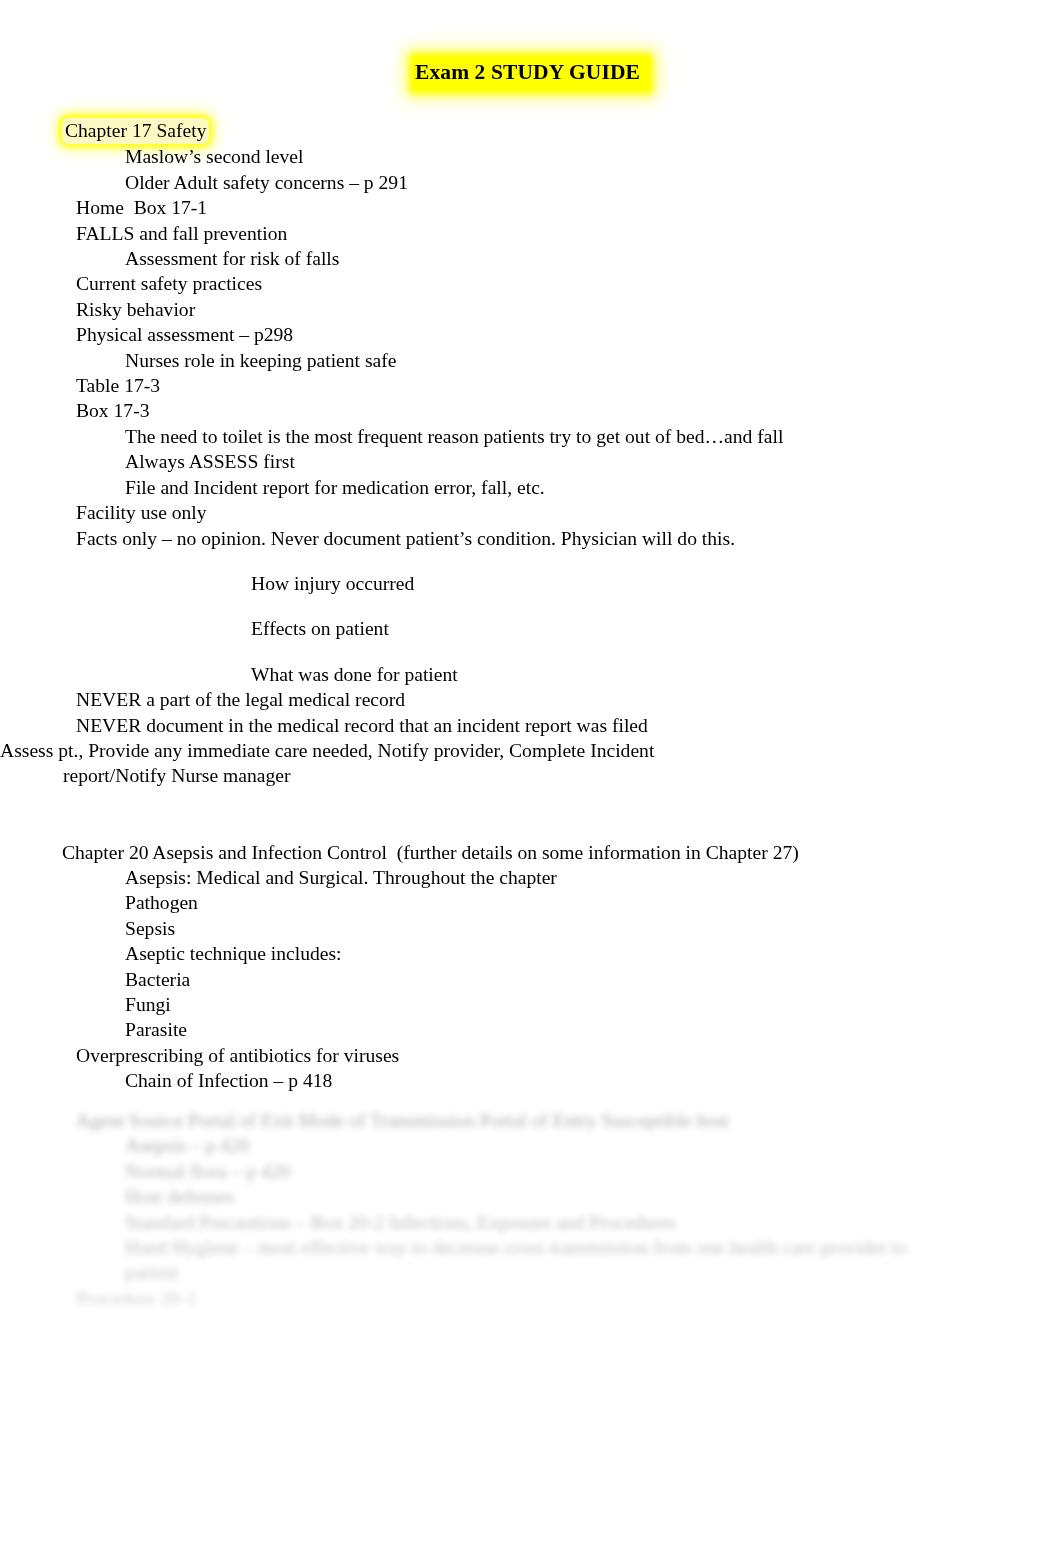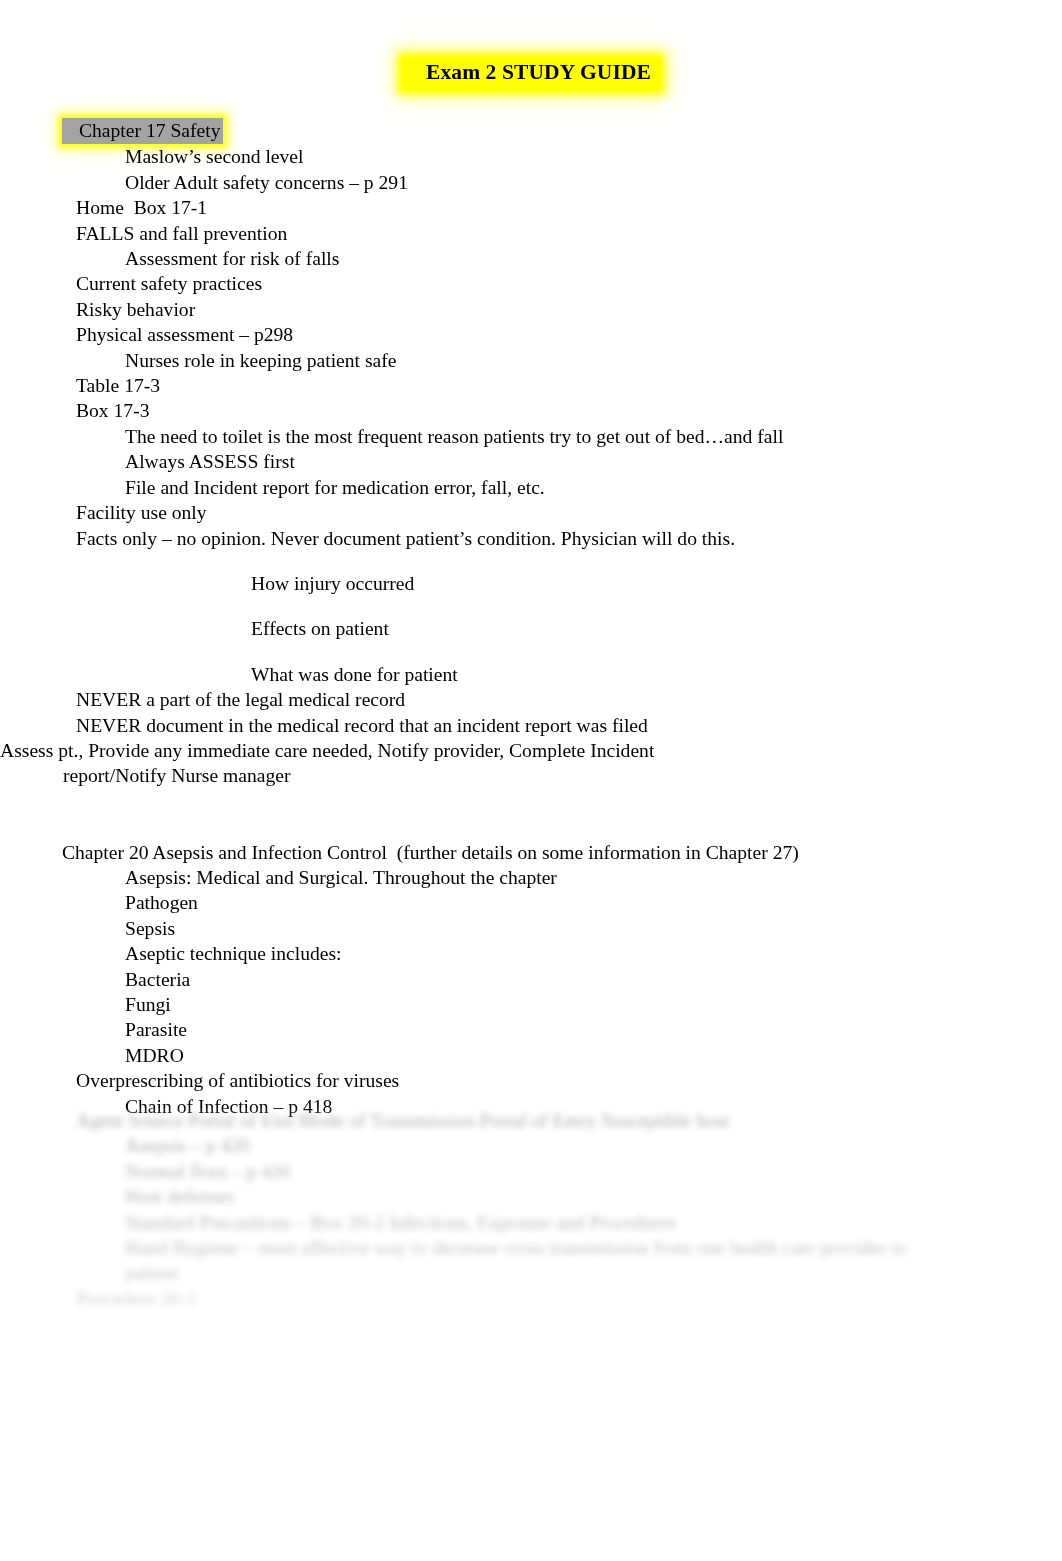--- a/index.html
+++ b/index.html
@@ -28,21 +28,21 @@
     left: 0;
     width: 1062px;
     text-align: center;
   }
   .doc-title {
     display: inline-block;
     font-size: 21.5px;
     font-weight: bold;
     line-height: 1.28;
     letter-spacing: 0.1px;
-    padding: 2px 9px 3px 24px;
+    padding: 2px 9px 3px 2px;
     color: #000;
     background: #ffff00;
     box-shadow:
       0 0 5px 4px rgba(255,255,0,0.85),
       0 0 11px 8px rgba(255,255,0,0.45),
       0 0 20px 12px rgba(255,255,0,0.18);
     border-radius: 2px;
   }
 
   
@@ -71,26 +71,27 @@
     text-indent: 0;
   }
   .wrap2 .cont {
     display: block;
     padding-left: 63px;
   }
 
   
   .hl {
     display: inline-block;
-    background: #a3a3a3;
-    padding: 0 3px 1px 17px;
+    background: #fef9c3;
+    padding: 0 3px 1px 3px;
     box-shadow:
       0 0 4px 3px rgba(255,255,0,0.8),
       0 0 9px 6px rgba(255,255,0,0.4),
       0 0 16px 9px rgba(255,255,0,0.15);
+    border-radius: 7px;
   }
 
   .spacer { height: 25.4px; }
 
   
   .obscured {
     position: absolute;
     left: 0;
     top: 1108px;
     width: 1062px;
@@ -164,21 +165,20 @@
 
     <div class="line lv0">Chapter 20 Asepsis and Infection Control  (further details on some information in Chapter 27)</div>
 
     <div class="line lv1">Asepsis: Medical and Surgical. Throughout the chapter</div>
     <div class="line lv1">Pathogen</div>
     <div class="line lv1">Sepsis</div>
     <div class="line lv1">Aseptic technique includes:</div>
     <div class="line lv1">Bacteria</div>
     <div class="line lv1">Fungi</div>
     <div class="line lv1">Parasite</div>
-    <div class="line lv1">MDRO</div>
     <div class="line lv2">Overprescribing of antibiotics for viruses</div>
     <div class="line lv1">Chain of Infection – p 418</div>
   </div>
 
   <div class="obscured">
     <div class="line lv2">Agent Source Portal of Exit Mode of Transmission Portal of Entry Susceptible host</div>
     <div class="line lv1">Asepsis – p 420</div>
     <div class="line lv1">Normal flora – p 420</div>
     <div class="line lv1">Host defenses</div>
     <div class="line lv1">Standard Precautions – Box 20-2 Infections, Exposure and Procedures</div>

